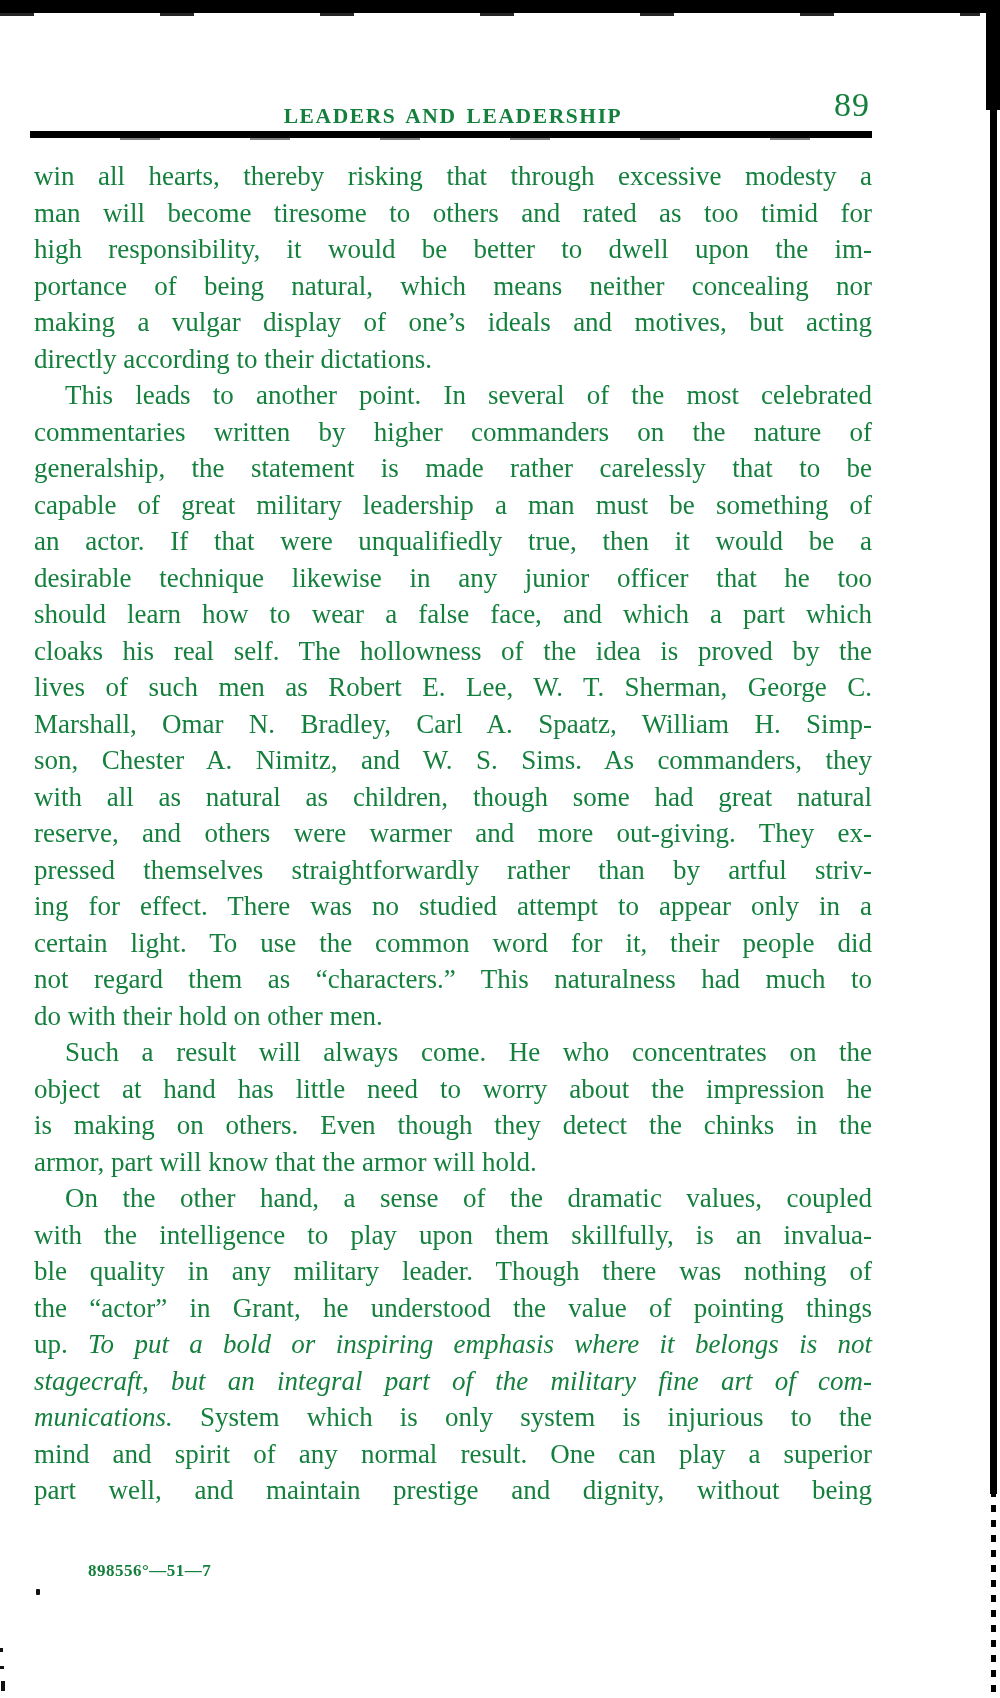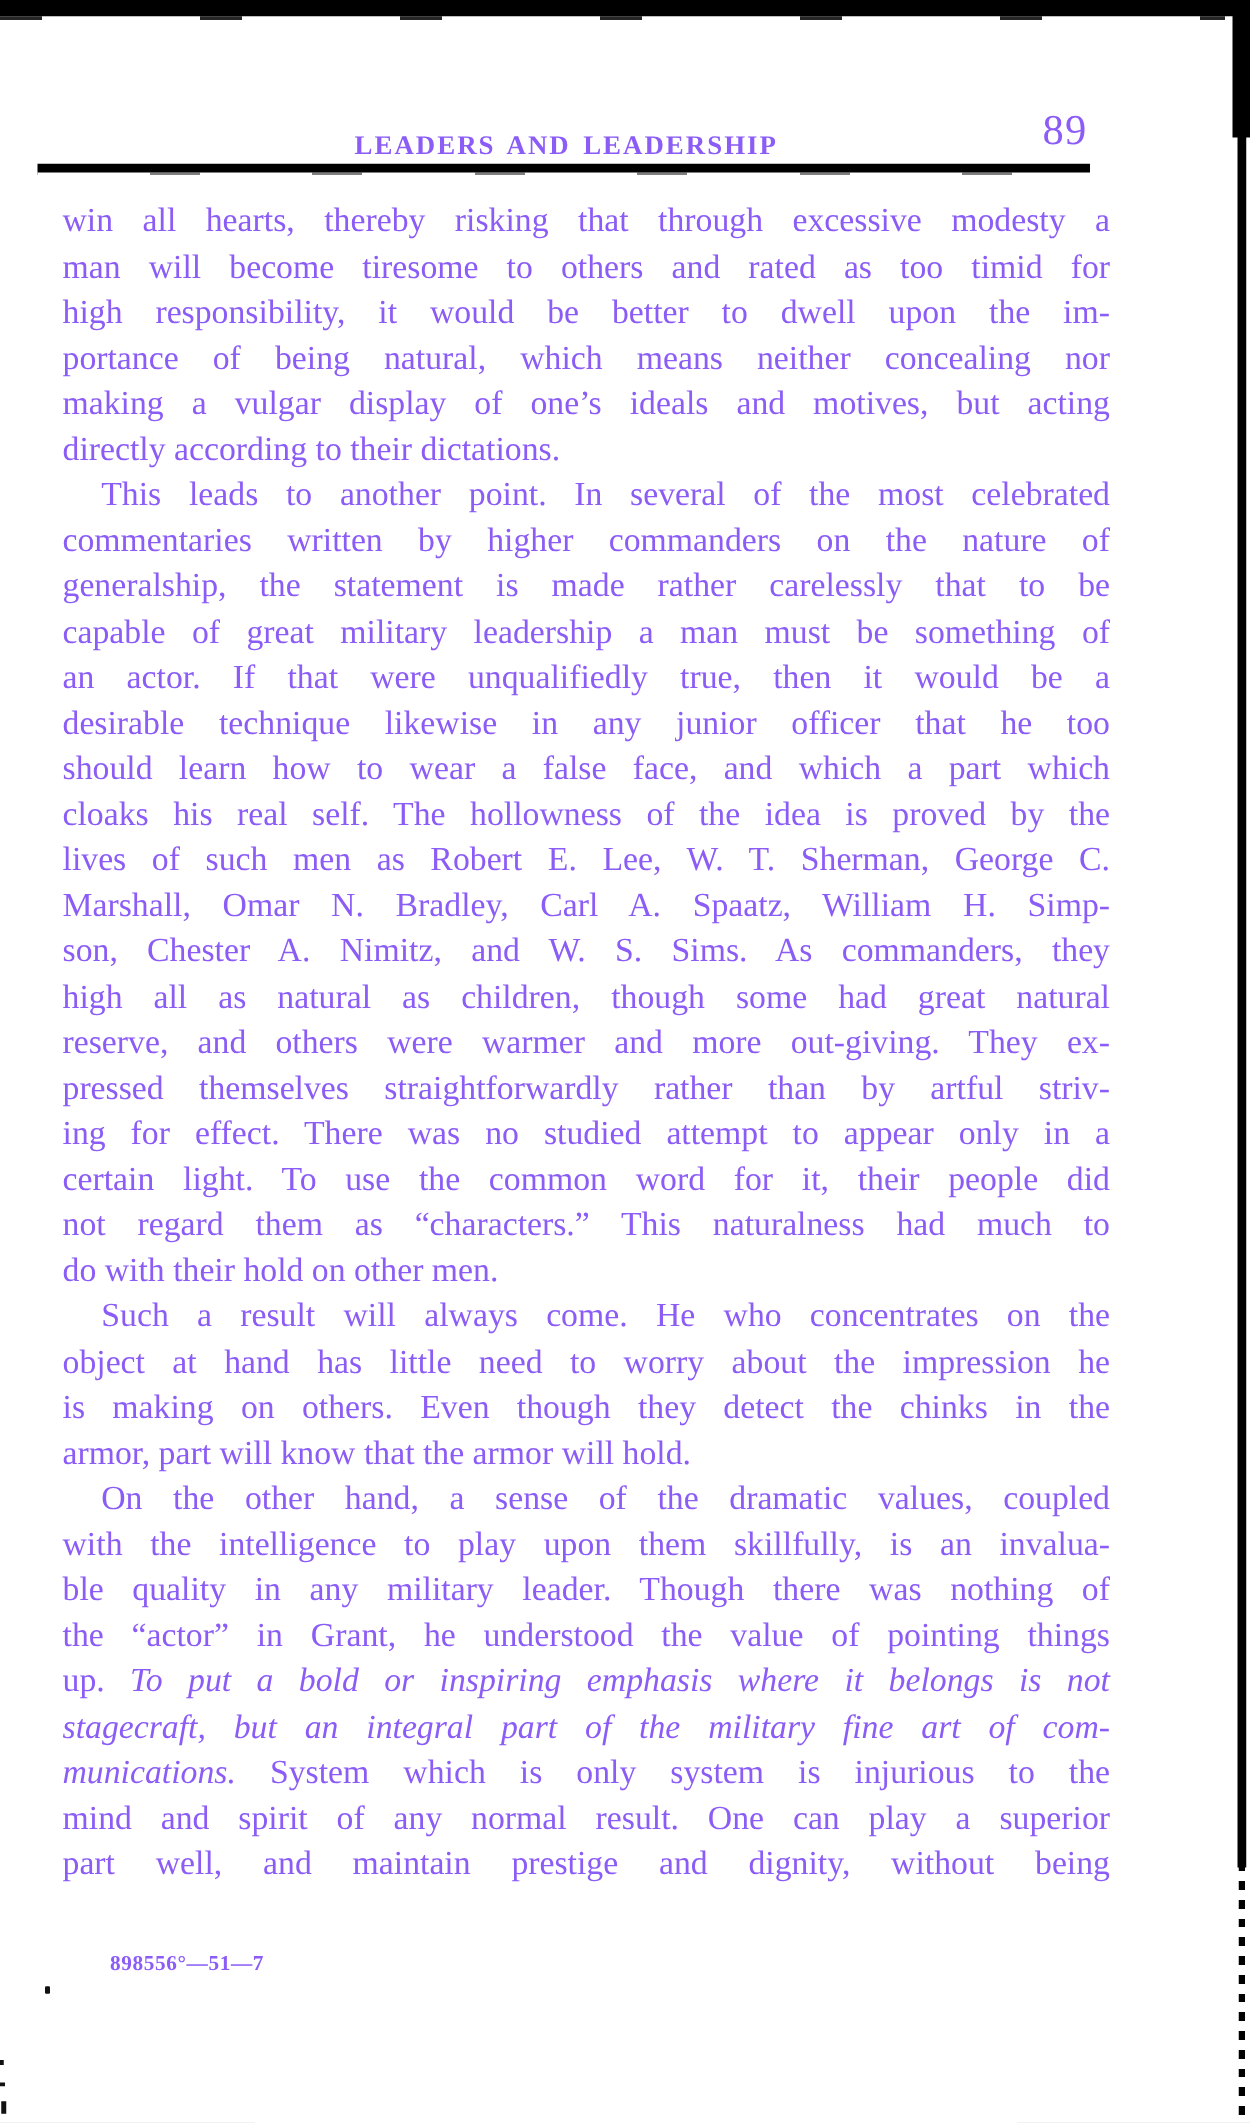--- a/index.html
+++ b/index.html
@@ -3,21 +3,21 @@
 <meta charset="utf-8">
 <style>
   html, body { margin: 0; padding: 0; background: #e8e8e8; }
   .page {
     position: relative;
     width: 1000px;
     height: 1698px;
     background: #ffffff;
     overflow: hidden;
     font-family: "Liberation Serif", serif;
-    color: #8b5cf6;
+    color: #15803d;
   }
 
   
   .edge-top {
     position: absolute; left: 0; top: 0;
     width: 1000px; height: 13px; background: #000;
   }
   .edge-top-noise {
     position: absolute; left: 0; top: 13px;
     width: 980px; height: 3px;
@@ -68,21 +68,21 @@
   }
   .head-rule::after {
     content: ""; position: absolute; left: 0; top: 7px;
     width: 100%; height: 2px;
     background: repeating-linear-gradient(90deg, transparent 0 90px, #000 90px 130px);
     opacity: .5;
   }
 
   
   .text-block {
-    position: absolute; left: 50px; top: 158px;
+    position: absolute; left: 34px; top: 158px;
     width: 838px;
     font-size: 27px;
     line-height: 36.5px;
   }
   .line {
     text-align: justify;
     text-align-last: justify;
     height: 36.5px;
     white-space: normal;
   }
@@ -131,21 +131,21 @@
         <div class="line"><span>commentaries written by higher commanders on the nature of</span></div>
         <div class="line"><span>generalship, the statement is made rather carelessly that to be</span></div>
         <div class="line"><span>capable of great military leadership a man must be something of</span></div>
         <div class="line"><span>an actor. If that were unqualifiedly true, then it would be a</span></div>
         <div class="line"><span>desirable technique likewise in any junior officer that he too</span></div>
         <div class="line"><span>should learn how to wear a false face, and which a part which</span></div>
         <div class="line"><span>cloaks his real self. The hollowness of the idea is proved by the</span></div>
         <div class="line"><span>lives of such men as Robert E. Lee, W. T. Sherman, George C.</span></div>
         <div class="line"><span>Marshall, Omar N. Bradley, Carl A. Spaatz, William H. Simp-</span></div>
         <div class="line"><span>son, Chester A. Nimitz, and W. S. Sims. As commanders, they</span></div>
-        <div class="line"><span>high all as natural as children, though some had great natural</span></div>
+        <div class="line"><span>with all as natural as children, though some had great natural</span></div>
         <div class="line"><span>reserve, and others were warmer and more out-giving. They ex-</span></div>
         <div class="line"><span>pressed themselves straightforwardly rather than by artful striv-</span></div>
         <div class="line"><span>ing for effect. There was no studied attempt to appear only in a</span></div>
         <div class="line"><span>certain light. To use the common word for it, their people did</span></div>
         <div class="line"><span>not regard them as “characters.” This naturalness had much to</span></div>
         <div class="line flush"><span>do with their hold on other men.</span></div>
       </div>
       <div class="paragraph">
         <div class="line first-indent"><span>Such a result will always come. He who concentrates on the</span></div>
         <div class="line"><span>object at hand has little need to worry about the impression he</span></div>

